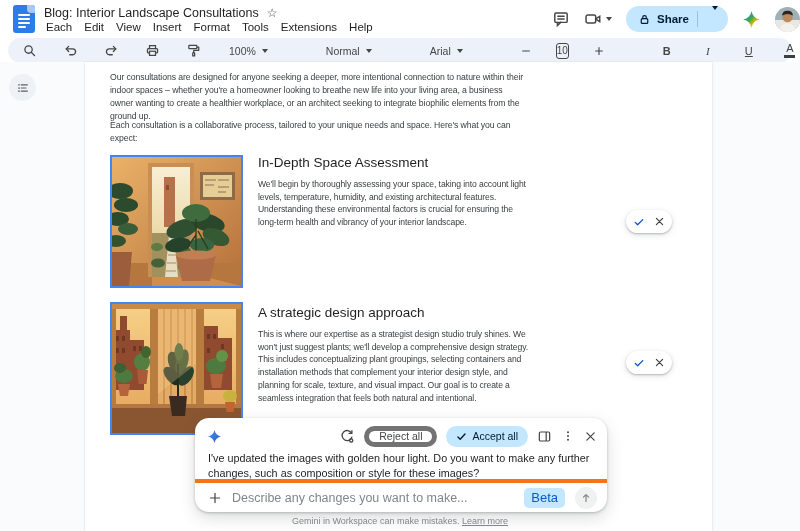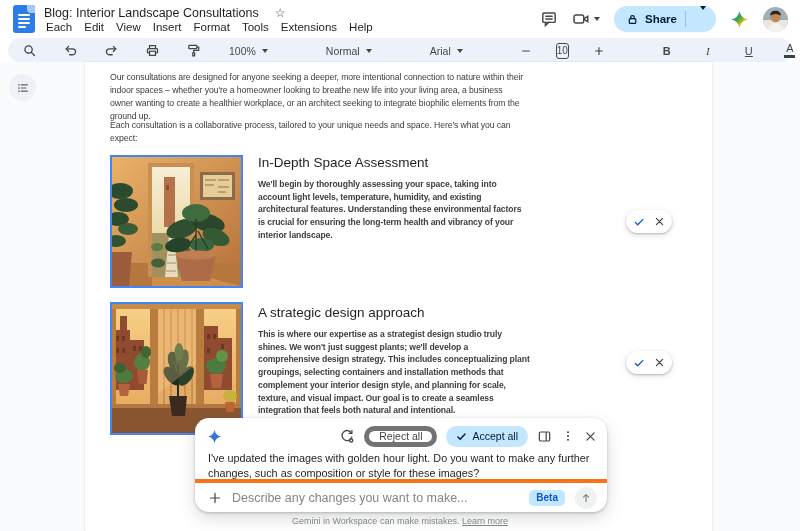--- a/index.html
+++ b/index.html
@@ -9,26 +9,26 @@
     background:#fff; font-family:"Liberation Sans", sans-serif; color:#1f1f1f;
   }
   .abs { position:absolute; }
 
   
   .titlebar { left:0; top:0; width:800px; height:38px; background:#fff; }
   .docs-logo { left:13px; top:5px; width:22px; height:28px; background:#2b7de9; border-radius:3px; }
   .docs-logo .fold { position:absolute; right:0; top:0; width:8px; height:8px;
     background:#a7c8f9; border-radius:0 3px 0 4px; }
   .docs-logo .l { position:absolute; left:5px; width:12px; height:2px; background:#fff; border-radius:1px; }
-  .title-row { left:44px; top:5px; height:16px; display:flex; align-items:center; gap:16px;text-align:center; }
+  .title-row { left:44px; top:5px; height:16px; display:flex; align-items:center; gap:8px;text-align:center; }
   .doc-title { font-size:12.5px; color:#1f1f1f; white-space:nowrap; }
   .star { font-size:12px; color:#444746; line-height:1; }
   .menubar { left:40px; top:20px; height:16px; display:flex; }
   .menu-item { font-size:11.5px; color:#1f1f1f; padding:1px 6px; border-radius:6px; cursor:pointer; }
-  .hdr-right { right:12px; top:6px; height:26px; display:flex; align-items:center; gap:14px; }
+  .hdr-right { right:0; top:6px; height:26px; display:flex; align-items:center; gap:14px; }
   .hicon { display:flex; align-items:center; justify-content:center; }
   .share-btn { display:flex; align-items:center; height:26px; background:#c2e7ff;
     border-radius:13px; padding:0 4px 0 12px; gap:6px; cursor:pointer; }
   .share-btn .lbl { font-size:11.5px; font-weight:700; color:#001d35; }
   .share-sep { width:1px; height:16px; background:rgba(0,29,53,.18); margin:0 2px; }
   .caret { width:0; height:0; border-left:3.5px solid transparent; border-right:3.5px solid transparent;
     border-top:4px solid #444746; }
   .caret.dk { border-top-color:#001d35; }
   .avatar { width:25px; height:25px; border-radius:50%; overflow:hidden; }
 
@@ -54,21 +54,21 @@
   .canvas { left:0; top:62px; width:800px; height:469px; background:#fafbfd; }
   .page { left:85px; top:0px; width:627px; height:469px; background:#fff;
     box-shadow:0 0 0 1px rgba(100,120,150,.06), 0 1px 3px rgba(60,64,67,.08); }
   .outline-btn { left:9px; top:12px; width:27px; height:27px; border-radius:50%;
     background:#eef1f6; display:flex; align-items:center; justify-content:center; cursor:pointer; }
 
   .para { position:absolute; left:110px; width:416px; font-size:8.7px; letter-spacing:-0.1px;
     line-height:12.9px; color:#3c4043; }
   .sec-heading { position:absolute; left:258px; font-size:13.5px; font-weight:500; color:#1f1f1f; white-space:nowrap; }
   .sec-body { position:absolute; left:258px; width:272px; font-size:8.6px; letter-spacing:-0.1px;
-    line-height:12.7px; color:#3c4043;font-weight:bold; }
+    line-height:12.7px; color:#3c4043; }
   .doc-img { position:absolute; left:110px; width:133px; height:133px; border:2px solid #4285f4; background:#c98f52; }
   .doc-img svg { display:block; width:129px; height:129px; }
 
   .sg-pill { position:absolute; width:46px; height:23px; background:#fff; border-radius:12px;
     box-shadow:0 1px 2px rgba(60,64,67,.3), 0 2px 6px rgba(60,64,67,.15);
     display:flex; align-items:center; justify-content:center; gap:9px; cursor:pointer; }
 
   
   .gemini-panel { left:195px; top:418px; width:412px; height:94px; background:#fff; border-radius:14px;
     box-shadow:0 1px 3px rgba(60,64,67,.3), 0 6px 16px rgba(60,64,67,.18); z-index:5; }
@@ -79,21 +79,21 @@
     border-radius:11px; font-size:10.5px; font-weight:500; cursor:pointer; white-space:nowrap; }
   .chip.outline { border:5px solid #737373; color:#444746; }
   .chip.filled { background:#c2e7ff; color:#001d35; }
   .gp-msg { position:absolute; left:13px; top:33px; width:386px; font-size:10.8px;
     line-height:14.8px; color:#1f1f1f; }
   .gp-inputrow { position:absolute; left:0; right:0; bottom:0; height:33px; border-top:4px solid #f97316;
     display:flex; align-items:center; padding:0 10px 0 13px; gap:10px; }
   .gp-input { flex:1; border:none; outline:none; font-size:12.5px; color:#1f1f1f;
     font-family:"Liberation Sans", sans-serif; background:transparent; }
   .gp-input::placeholder { color:#80868b; }
-  .beta-badge { background:#c2e7ff; color:#0b57d0; font-size:10px; font-weight:700;
+  .beta-badge { background:#c2e7ff; color:#0b57d0; font-size:13px; font-weight:400;
     padding:2.5px 7px; border-radius:5px; }
   .send-btn { width:22px; height:22px; border-radius:50%; background:#f0f1f1;
     display:flex; align-items:center; justify-content:center; cursor:pointer; }
 
   .footer-note { left:0; right:0; top:516px; text-align:center; font-size:9px; color:#80868b; z-index:6; }
   .footer-note a { color:#80868b; text-decoration:underline; cursor:pointer; }
 </style>
 </head>
 <body>
 

